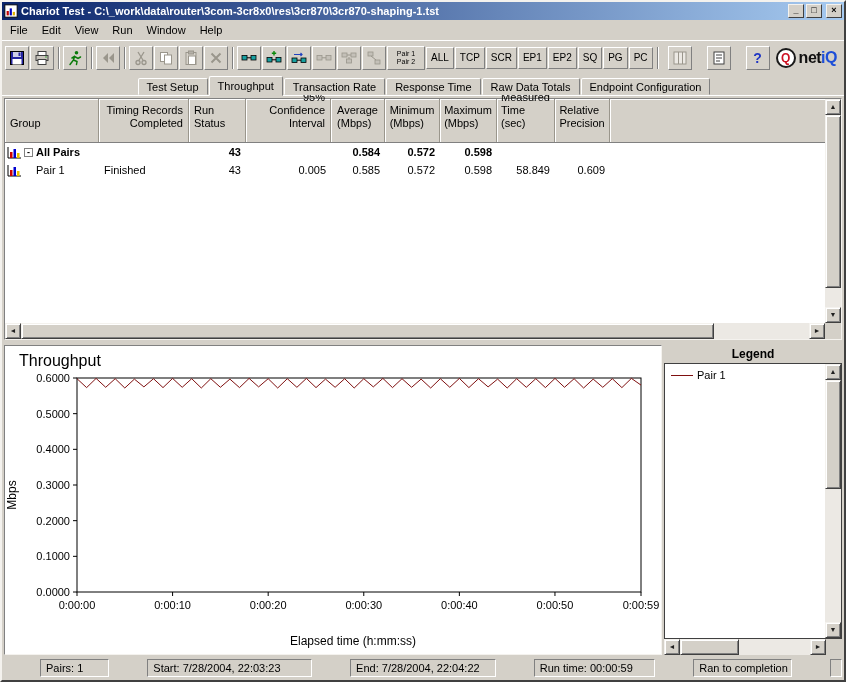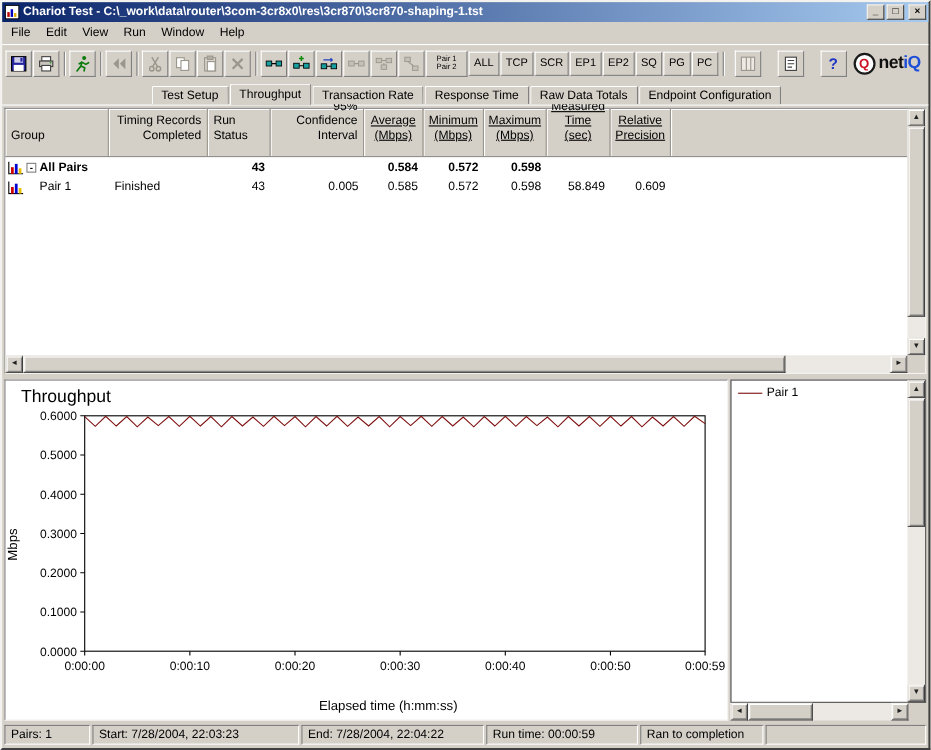--- a/index.html
+++ b/index.html
@@ -52,21 +52,21 @@
   .content{flex:1;display:flex;flex-direction:column;border-top:1px solid #fff;padding:2px;min-height:0;}
 
   .table-pane{height:242px;flex:none;display:flex;flex-direction:column;background:#fff;
               border:1px solid;border-color:#808080 #f4f2ee #f4f2ee #808080;}
   .tp-row{flex:1;display:flex;min-height:0;}
   .tp-main{flex:1;display:flex;flex-direction:column;min-width:0;}
   .thead{height:44px;flex:none;display:flex;background:#d4d0c8;border-bottom:1px solid #808080;}
   .th{padding:12px 5px;display:flex;align-items:flex-end;white-space:pre-line;
       border-right:1px solid #9a968c;box-shadow:inset 1px 1px 0 #fff;line-height:13px;}
   .th.r{justify-content:flex-end;text-align:right;}
-  .th.c{justify-content:center;text-align:center;text-decoration:underline;}
+  .th.c{justify-content:center;}
   .cfill{flex:1;border-right:none;}
   .c0{width:94px;}.c1{width:57px;}.c2{width:90px;}.c3{width:85px;}.c4{width:54px;}
   .c5{width:55px;}.c6{width:57px;}.c7{width:58px;}.c8{width:55px;}
   .tbody{flex:1;background:#fff;}
   .trow{height:18px;display:flex;align-items:center;}
   .trow.bold{font-weight:bold;}
   .td{padding:0 5px;white-space:nowrap;overflow:hidden;}
   .td.r{text-align:right;}
   .group-cell{display:flex;align-items:center;padding:0 2px;}
   .rowchart{flex:none;margin-right:2px;}
@@ -109,21 +109,21 @@
   .legend-body{flex:1;display:flex;min-height:0;border:1px solid #404040;background:#fff;}
   .legend-list{flex:1;padding:4px 2px;}
   .legend-item{display:flex;align-items:center;height:14px;}
   .legend-line{width:22px;height:1px;flex:none;margin:0 4px;}
   .legend-label{font-size:11px;}
   .legend-hrow{height:16px;flex:none;display:flex;}
 
   
   .statusbar{height:23px;flex:none;display:flex;align-items:center;padding:2px 2px 3px 2px;gap:2px;}
   .sb-seg{height:18px;display:flex;align-items:center;padding:0 5px;white-space:nowrap;overflow:hidden;
-          border:1px solid;border-color:#808080 #fff #fff #808080;}
+          border:1px solid;border-color:#808080 #fff #fff #808080;margin-left:36px;}
   .w0{width:78px;}.w1{width:188px;}.w2{width:166px;}.w3{width:138px;}.w4{width:112px;}
   .wfill{flex:1;}
 </style>
 </head>
 <body>
 
 <div class="window">
 
   <div class="titlebar">
     <svg class="app-icon" width="14" height="14" viewBox="0 0 16 16">
@@ -424,20 +424,21 @@
               <line x1="533.9661016949152" y1="222" x2="533.9661016949152" y2="226" stroke="#000"></line>
               <text x="533.9661016949152" y="239" text-anchor="middle" font-size="11">0:00:50</text>
               <line x1="620" y1="222" x2="620" y2="226" stroke="#000"></line>
               <text x="620" y="239" text-anchor="middle" font-size="11">0:00:59</text>
               <polyline points="56.0,8.7 65.6,17.6 75.1,8.4 84.7,17.3 94.2,8.7 103.8,18.0 113.4,9.1 122.9,16.9 132.5,8.7 142.0,17.6 151.6,8.4 161.2,17.3 170.7,8.7 180.3,18.0 189.8,8.7 199.4,17.3 208.9,9.1 218.5,17.6 228.1,8.4 237.6,16.9 247.2,8.7 256.7,18.0 266.3,8.7 275.9,17.3 285.4,8.4 295.0,17.6 304.5,9.1 314.1,17.3 323.7,8.7 333.2,18.0 342.8,8.7 352.3,16.9 361.9,8.4 371.5,17.6 381.0,8.7 390.6,17.3 400.1,9.1 409.7,18.0 419.3,8.7 428.8,17.3 438.4,8.4 447.9,17.6 457.5,8.7 467.1,16.9 476.6,9.1 486.2,18.0 495.7,8.7 505.3,17.3 514.8,8.7 524.4,17.6 534.0,8.4 543.5,17.3 553.1,8.7 562.6,18.0 572.2,9.1 581.8,17.3 591.3,8.7 600.9,17.6 610.4,8.4 620.0,15.1" fill="none" stroke="#7f1010" stroke-width="1"></polyline>
             </svg>
         </div>
         <div class="xlab">Elapsed time (h:mm:ss)</div>
       </div>
       <div class="legend-panel">
+        <div class="legend-title">Legend</div>
         <div class="legend-body">
           <div class="legend-list">
             <div class="legend-item">
               <span class="legend-line" style="background: rgb(127, 16, 16);"></span>
               <span class="legend-label">Pair 1</span>
             </div>
           </div>
           <div class="vscroll">
             <div class="sbtn">▲</div>
             <div class="track">

